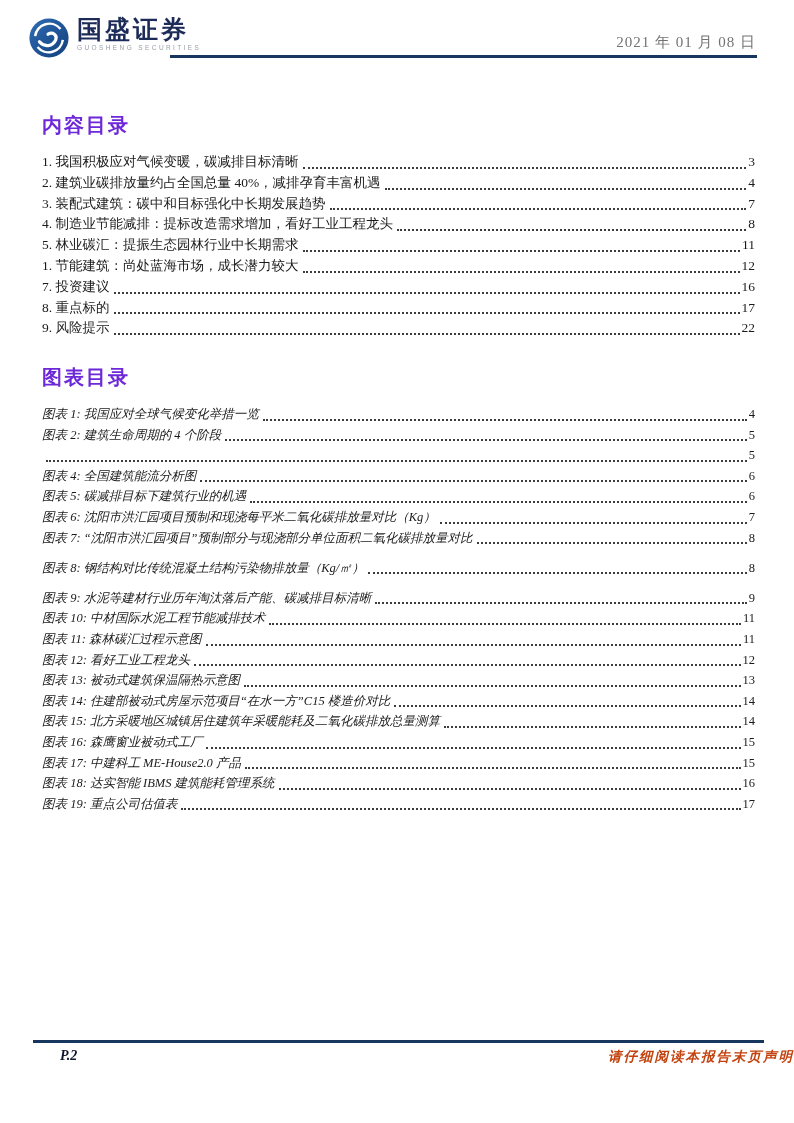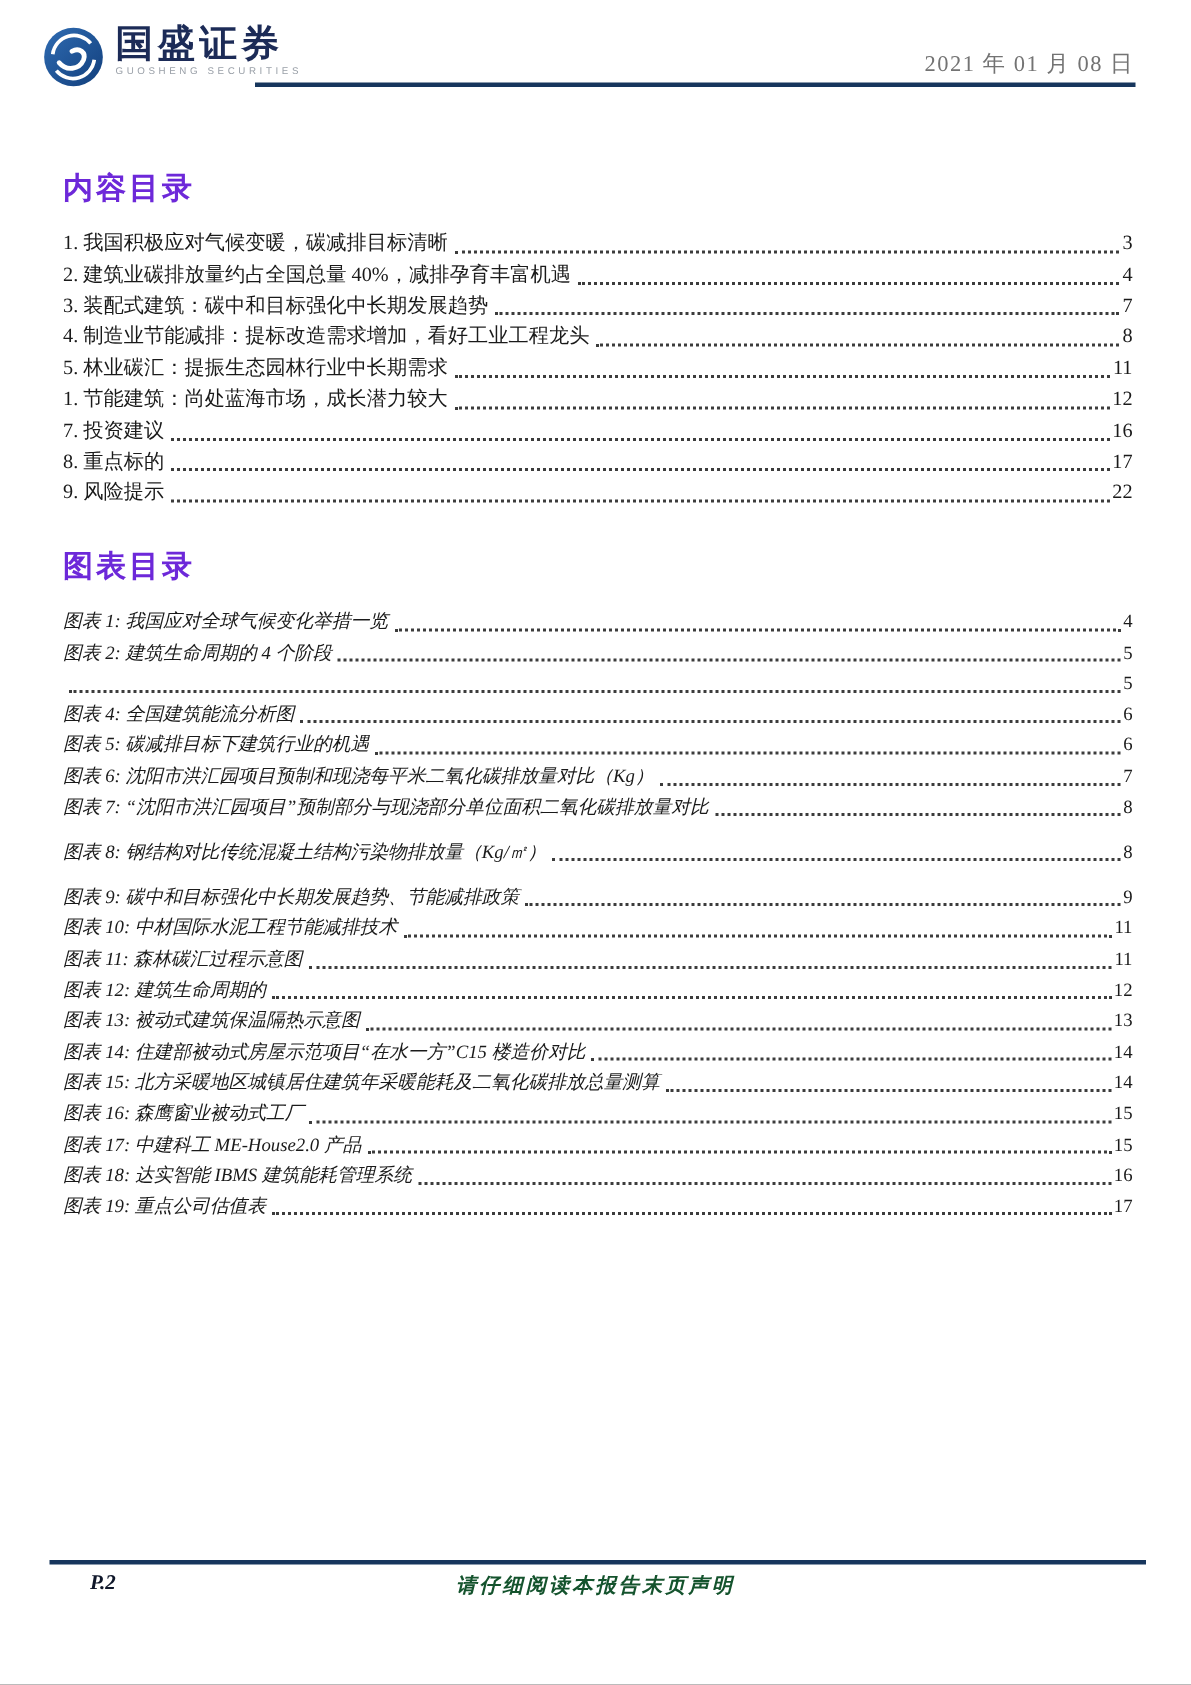--- a/index.html
+++ b/index.html
@@ -60,22 +60,22 @@
   .chart-toc-section .toc-row:nth-child(9){margin-top:9.5px;}
 
   
   .footer{position:absolute;left:0;right:0;top:1040px;height:40px;}
   .footer-rule{position:absolute;top:0;left:33px;right:30px;border-top:3px solid #17365d;}
   .footer-page{
     position:absolute;top:8px;left:60px;
     font-size:14px;font-weight:bold;font-style:italic;color:#0f172a;
   }
   .footer-disclaimer{
-    position:absolute;top:8px;left:0;right:0;text-align:center;
-    font-size:13.5px;font-weight:bold;font-style:italic;color:#14532d;
+    position:absolute;top:8px;left:0;right:0;text-align:right;
+    font-size:13.5px;font-weight:bold;font-style:italic;color:#c2410c;
     letter-spacing:2px;
   }
 </style>
 </head>
 <body>
 
 <div class="page">
 
   <div class="header">
     <div class="brand">
@@ -203,39 +203,39 @@
       <span class="pagenum">8</span>
     </li>
 
     <li class="toc-row">
       <span class="entry-title">图表 8: 钢结构对比传统混凝土结构污染物排放量（Kg/㎡）</span>
       <span class="dots"></span>
       <span class="pagenum">8</span>
     </li>
 
     <li class="toc-row">
-      <span class="entry-title">图表 9: 碳中和目标强化中长期发展趋势、节能减排政策</span>
+      <span class="entry-title">图表 9: 水泥等建材行业历年淘汰落后产能、碳减排目标清晰</span>
       <span class="dots"></span>
       <span class="pagenum">9</span>
     </li>
 
     <li class="toc-row">
       <span class="entry-title">图表 10: 中材国际水泥工程节能减排技术</span>
       <span class="dots"></span>
       <span class="pagenum">11</span>
     </li>
 
     <li class="toc-row">
       <span class="entry-title">图表 11: 森林碳汇过程示意图</span>
       <span class="dots"></span>
       <span class="pagenum">11</span>
     </li>
 
     <li class="toc-row">
-      <span class="entry-title">图表 12: 建筑生命周期的</span>
+      <span class="entry-title">图表 12: 看好工业工程龙头</span>
       <span class="dots"></span>
       <span class="pagenum">12</span>
     </li>
 
     <li class="toc-row">
       <span class="entry-title">图表 13: 被动式建筑保温隔热示意图</span>
       <span class="dots"></span>
       <span class="pagenum">13</span>
     </li>
 

